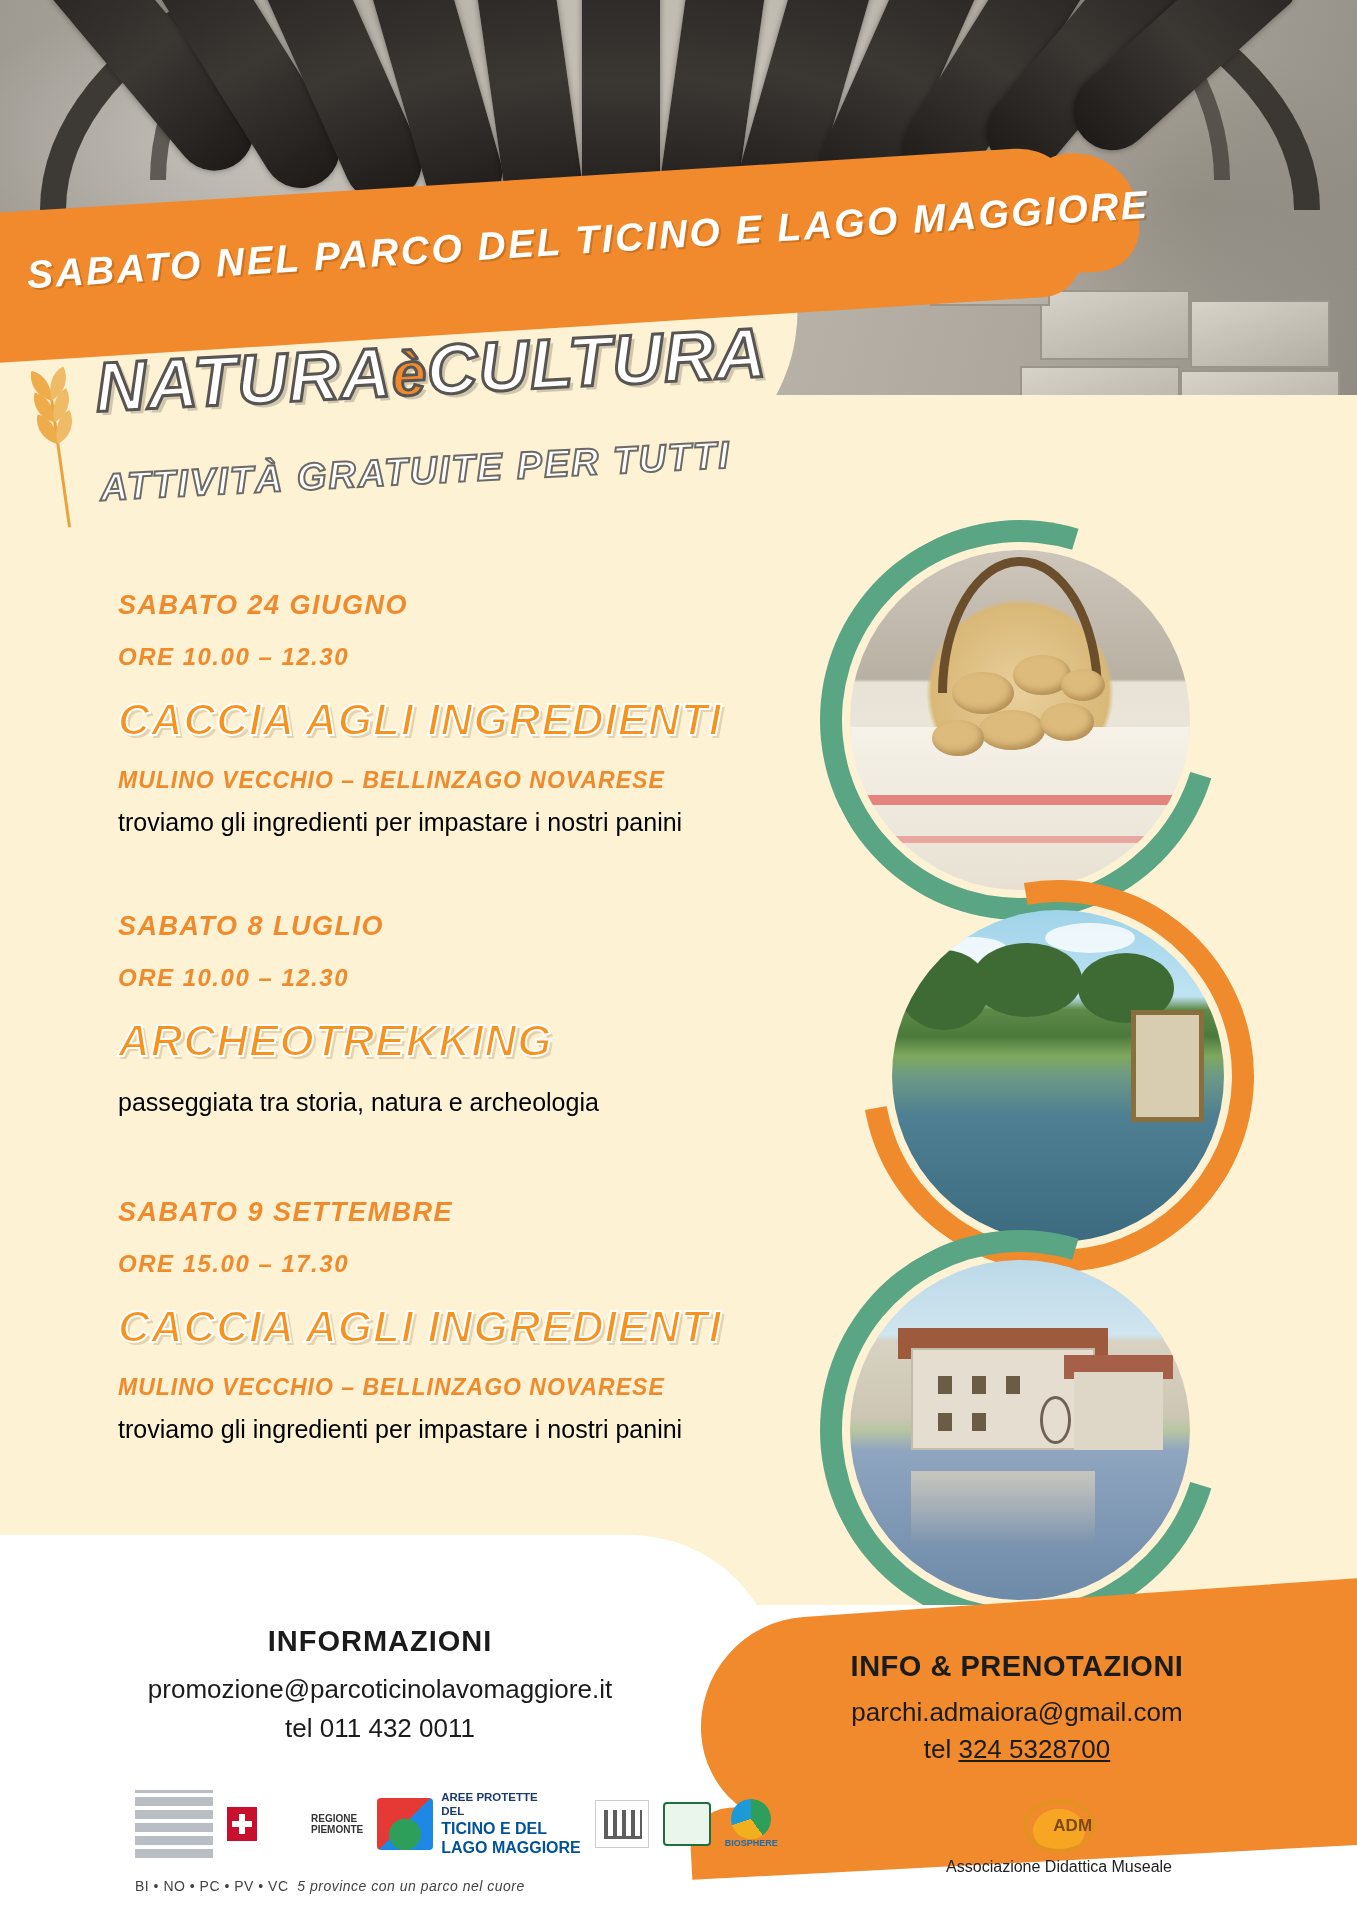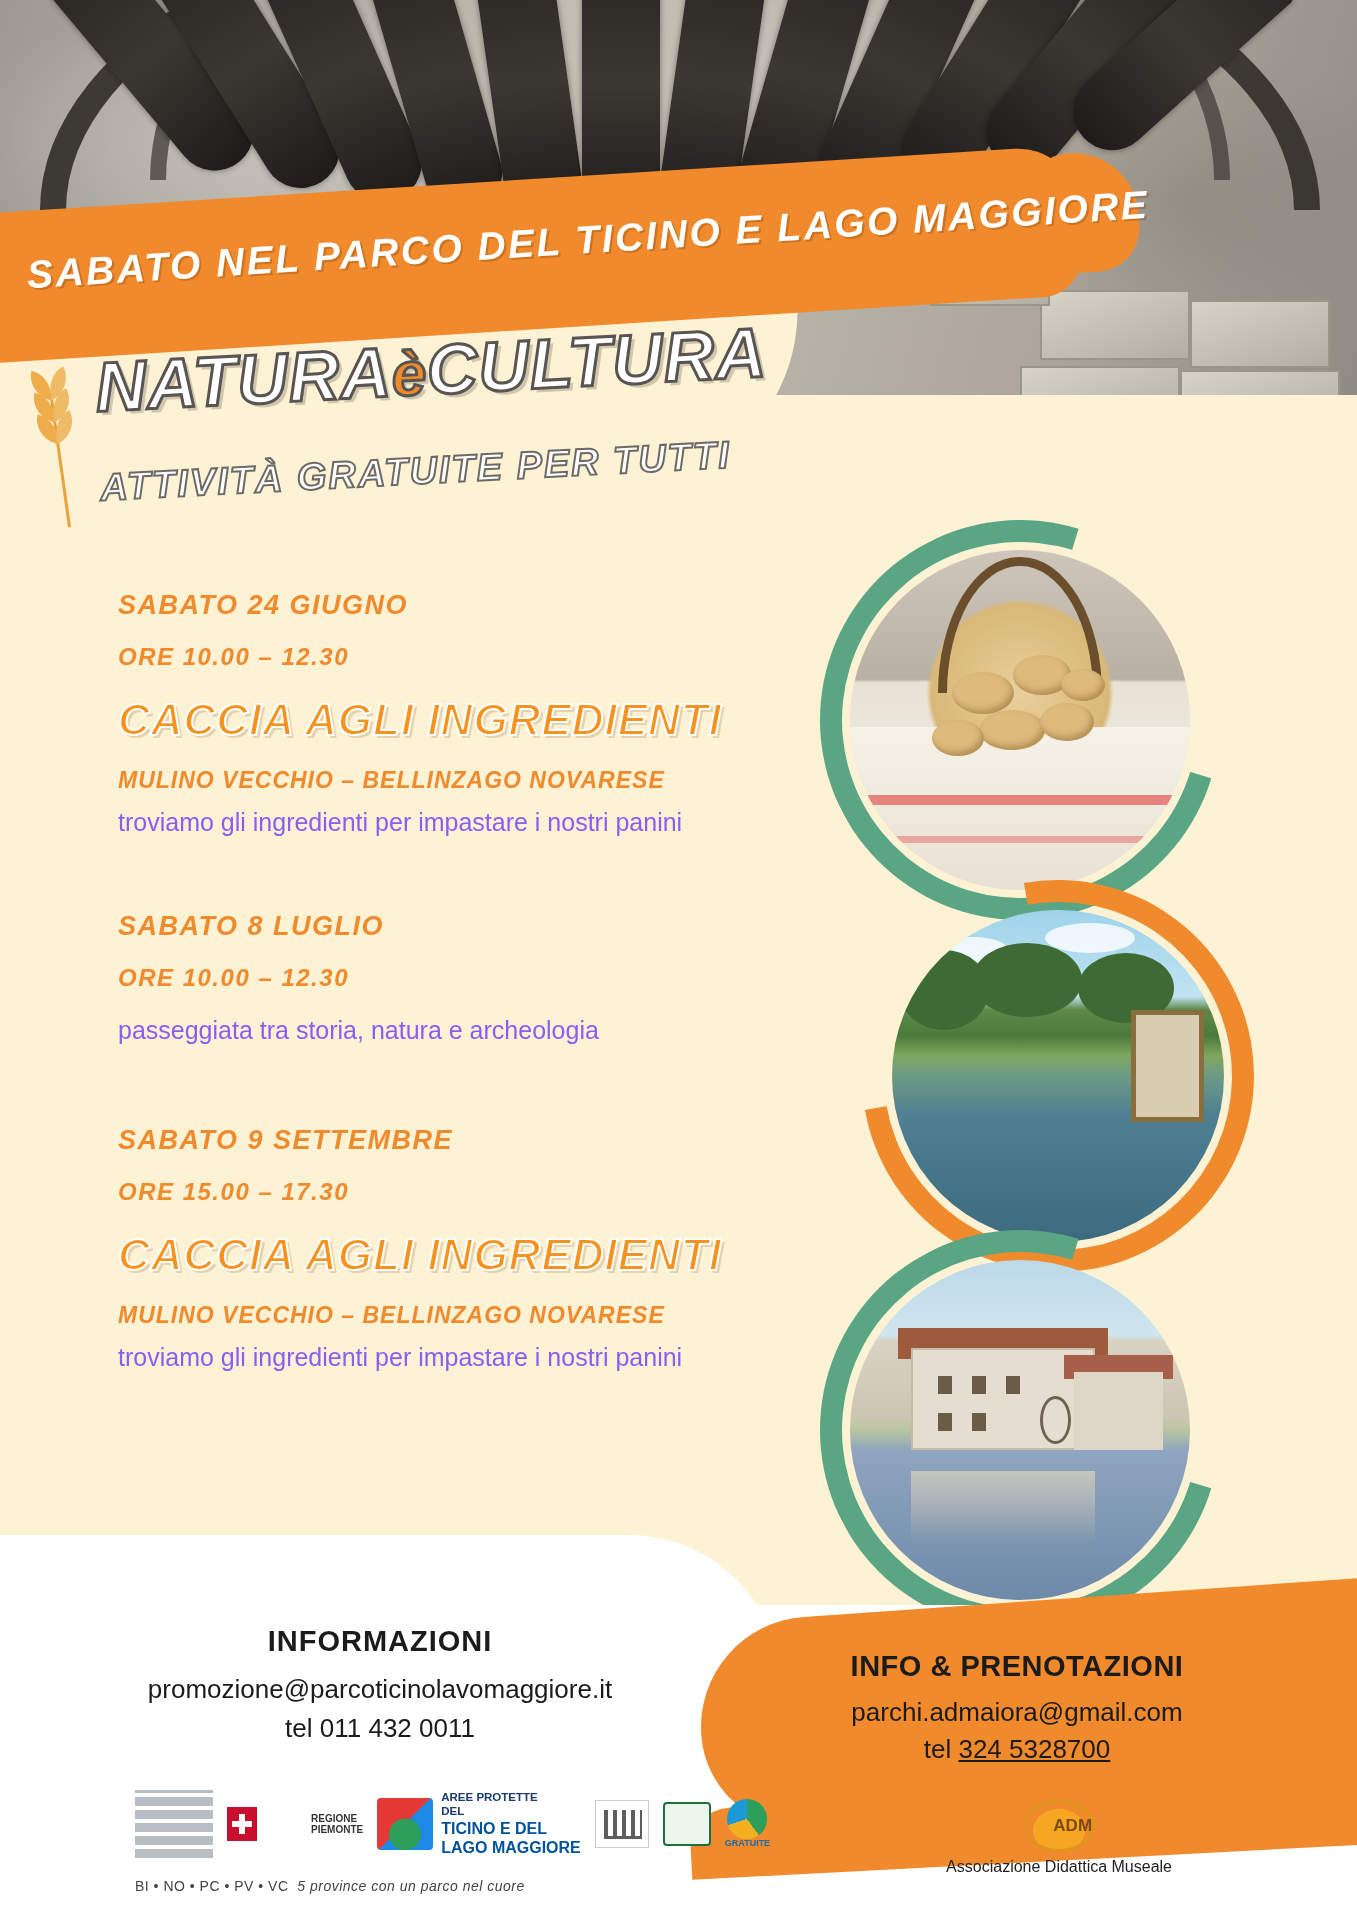--- a/index.html
+++ b/index.html
@@ -184,21 +184,21 @@
     font-size: 44px; font-weight: bold; font-style: italic;
     color: #f6921e; letter-spacing: 1px;
     -webkit-text-stroke: 2px #fff;
     text-shadow: 3px 3px 0 rgba(120,70,10,.18);
     margin-bottom: 22px;
   }
   .ev-place {
     font-size: 23px; font-weight: bold; font-style: italic;
     color: #ef8b2d; letter-spacing: 1px; margin-bottom: 14px;
   }
-  .ev-desc { font-size: 25px; color: #8b5cf6; }
+  .ev-desc { font-size: 25px; color: #000000; }
 
   
   .circle-wrap { position: absolute; }
   .ring {
     position: absolute; left: 0; top: 0;
     width: 100%; height: 100%;
     border-radius: 50%;
     border: 22px solid #5aa583;
     border-right-color: transparent;
     transform: rotate(-28deg);
@@ -464,20 +464,21 @@
       <div class="ev-date">SABATO 24 GIUGNO</div>
       <div class="ev-time">ORE 10.00 – 12.30</div>
       <div class="ev-name">CACCIA AGLI INGREDIENTI</div>
       <div class="ev-place">MULINO VECCHIO – BELLINZAGO NOVARESE</div>
       <div class="ev-desc">troviamo gli ingredienti per impastare i nostri panini</div>
     </div>
 
     <div class="event" style="margin-top:74px;">
       <div class="ev-date">SABATO 8 LUGLIO</div>
       <div class="ev-time">ORE 10.00 – 12.30</div>
+      <div class="ev-name">ARCHEOTREKKING</div>
       <div class="ev-desc">passeggiata tra storia, natura e archeologia</div>
     </div>
 
     <div class="event" style="margin-top:80px;">
       <div class="ev-date">SABATO 9 SETTEMBRE</div>
       <div class="ev-time">ORE 15.00 – 17.30</div>
       <div class="ev-name">CACCIA AGLI INGREDIENTI</div>
       <div class="ev-place">MULINO VECCHIO – BELLINZAGO NOVARESE</div>
       <div class="ev-desc">troviamo gli ingredienti per impastare i nostri panini</div>
     </div>
@@ -560,21 +561,21 @@
         <div>AREE PROTETTE</div>
         <div>DEL</div>
         <div class="big">TICINO E DEL</div>
         <div class="big">LAGO MAGGIORE</div>
       </div>
     </div>
     <div class="logo-unesco"></div>
     <div class="logo-natura"></div>
     <div class="logo-bios">
       <div class="circ"></div>
-      <div>GRATUITE</div>
+      <div>BIOSPHERE</div>
     </div>
   </div>
 
   <div class="footer-strip">
     <span>BI • NO • PC • PV • VC</span>
     &nbsp;<i>5 province con un parco nel cuore</i>
   </div>
 
   <div class="adm">
     <div class="mark">ADM</div>

